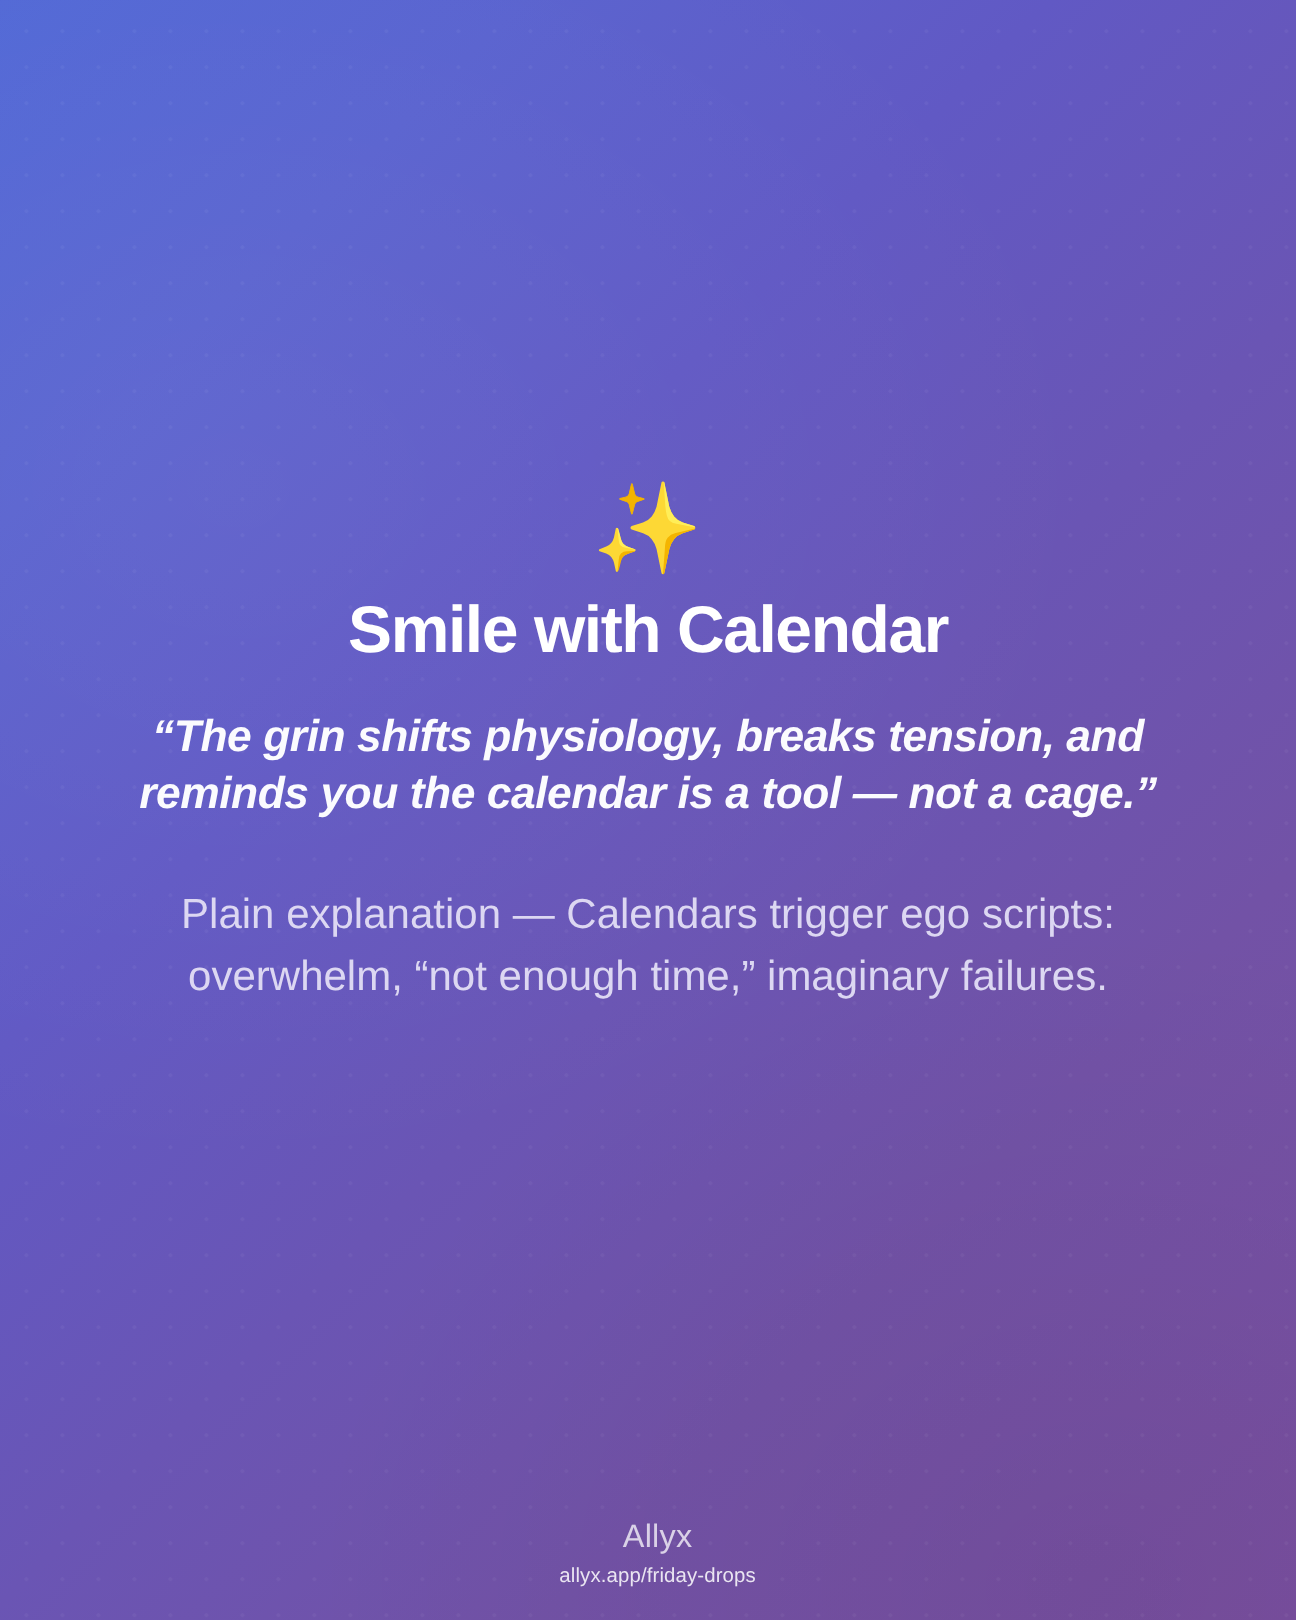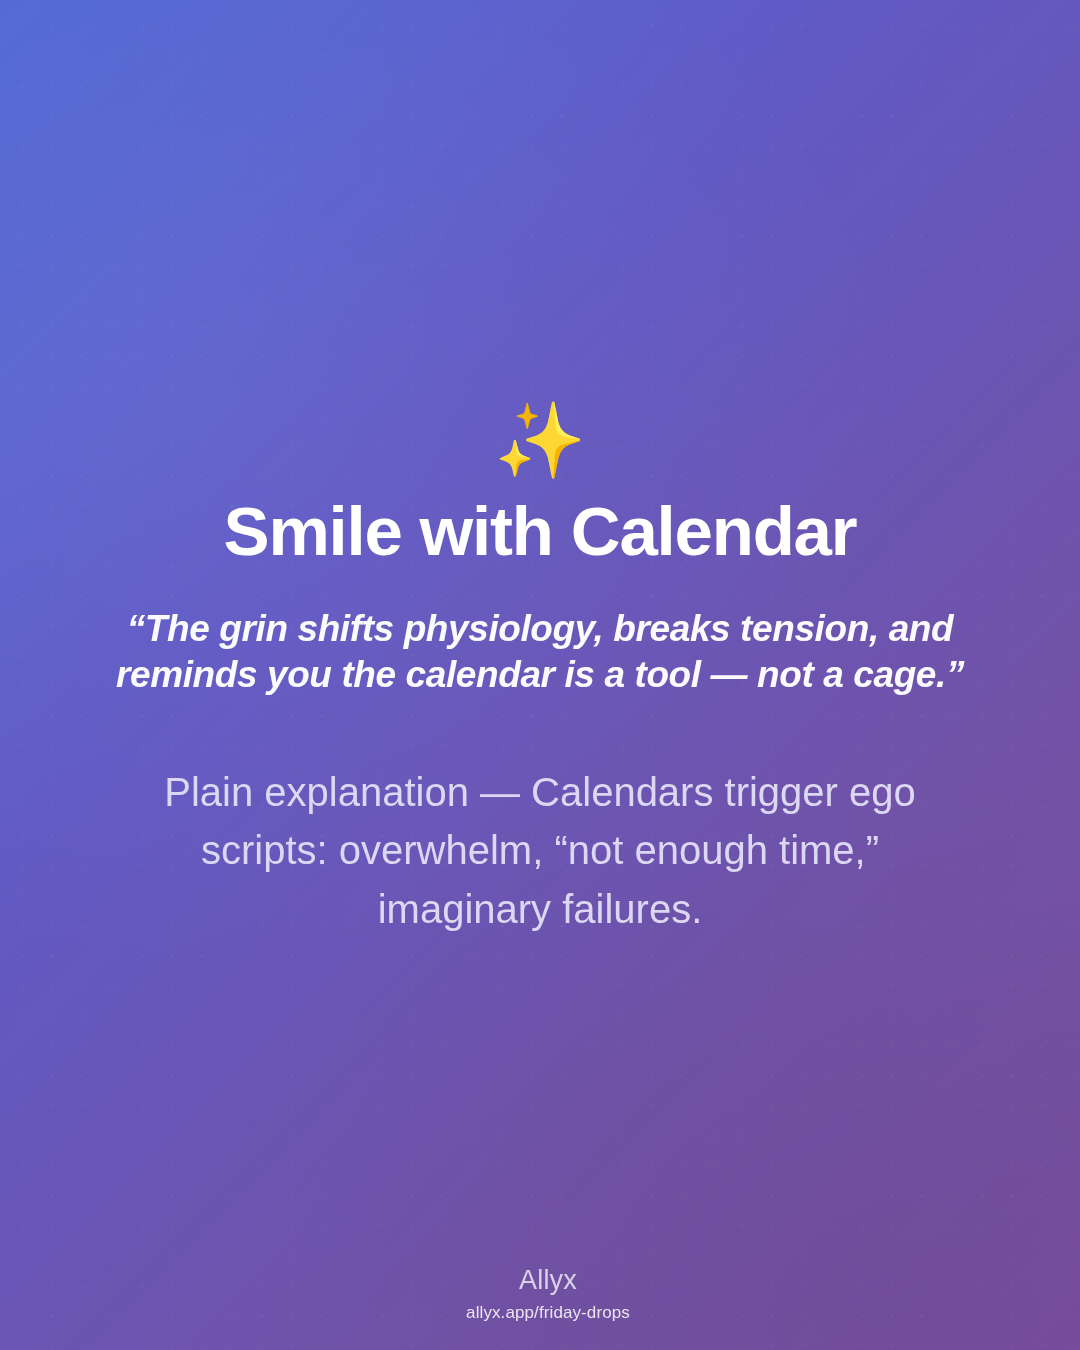--- a/index.html
+++ b/index.html
@@ -70,21 +70,21 @@
     line-height: 1;
     height: 86px;
     color: #f7c64a;
     text-align: center;
     user-select: none;
   }
 
   .title {
     margin: 0;
     padding-top: 6px;
-    font-size: 69px;
+    font-size: 55px;
     font-weight: 800;
     letter-spacing: -1.2px;
     line-height: 1.04;
     color: #ffffff;
     text-align: center;
     white-space: nowrap;
   }
 
   .quote {
     margin: 12px;
@@ -93,24 +93,24 @@
     font-size: 37px;
     font-weight: 700;
     font-style: italic;
     line-height: 1.26;
     letter-spacing: -0.4px;
     color: #fbfbfe;
     text-align: center;
   }
 
   .explanation {
-    margin: 12px;
+    margin: 0;
     padding-top: 40px;
     max-width: 830px;
-    font-size: 40px;
+    font-size: 35px;
     font-weight: 400;
     line-height: 1.46;
     color: #dcd7f2;
     text-align: center;
   }
 
   .footer {
     position: absolute;
     left: 16px;
     right: 0;

